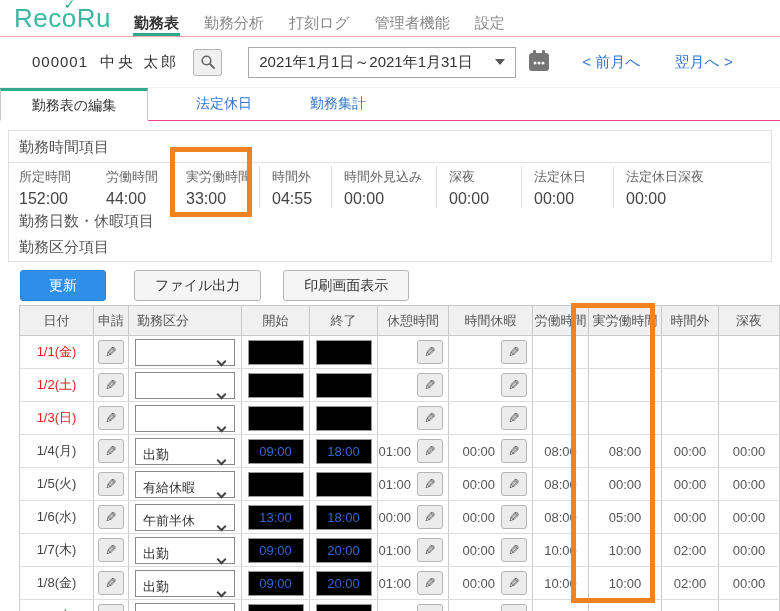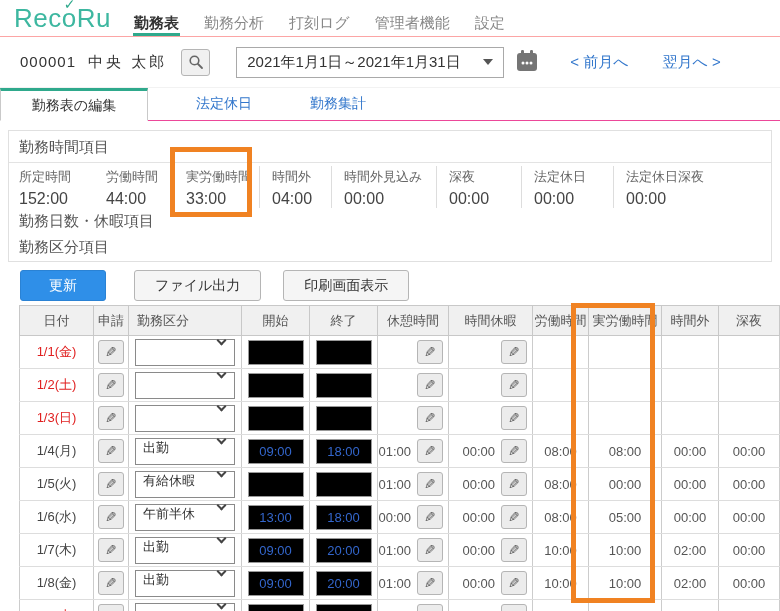--- a/index.html
+++ b/index.html
@@ -10,21 +10,21 @@
   
   .nav{position:absolute;top:0;left:0;width:100%;height:37px;display:flex;align-items:flex-end;padding-left:14px;border-bottom:1px solid #fca5a5;background:#fff}
   .logo{font-size:26px;color:#3db7a0;letter-spacing:.5px;margin-right:22px;align-self:center;white-space:nowrap}
   .logo-o{position:relative;display:inline-block}
   .logo-check{position:absolute;left:2px;top:-7px;font-size:14px;color:#2fa98c;font-weight:bold}
   .nav-items{display:flex;gap:23px;align-items:stretch}
   .nav-item{font-size:15px;color:#888;display:flex;align-items:center;cursor:pointer;padding:0 1px}
   .nav-item.active{color:#333;font-weight:bold;border-bottom:3px solid #2fa98c;padding-top:3px}
 
   
-  .toolbar{position:absolute;top:37px;left:0;width:100%;height:51px;display:flex;align-items:center;padding-left:20px;background:#fff;border-bottom:1px solid #f2f2f2}
+  .toolbar{position:absolute;top:37px;left:0;width:100%;height:51px;display:flex;align-items:center;padding-left:32px;background:#fff;border-bottom:1px solid #f2f2f2}
   .emp{font-size:15px;color:#333;letter-spacing:1px;white-space:nowrap}
   .emp .emp-name{margin-left:12px;letter-spacing:3px}
   .icon-btn{width:29px;height:27px;margin-left:14px;background:#f0f0f0;border:1px solid #b5b5b5;border-radius:3px;display:flex;align-items:center;justify-content:center;cursor:pointer}
   .date-select{margin-left:26px;width:268px;height:31px;border:1px solid #a9a9a9;background:#fff;display:flex;align-items:center;justify-content:space-between;padding:0 10px;font-size:15px;color:#333;cursor:pointer}
   .tri-down{width:0;height:0;border-left:5px solid transparent;border-right:5px solid transparent;border-top:6px solid #555}
   .cal-btn{margin-left:10px;background:transparent;border:none;width:26px;height:27px}
   .month-link{font-size:15px;color:#3377cc;margin-left:30px;cursor:pointer;white-space:nowrap}
   .month-link.next{margin-left:34px}
 
   
@@ -64,21 +64,21 @@
   .table-wrap{position:absolute;top:305px;left:19px;width:772px;height:306px;overflow:hidden}
   table{border-collapse:collapse;table-layout:fixed;width:820px}
   th{height:30px;background:#f0f0f0;border:1px solid #c8c8c8;font-size:13px;color:#555;font-weight:normal;text-align:center}
   th.h-left{text-align:left;padding-left:8px}
   td{height:33px;border-left:1px solid #ccc;border-right:1px solid #ccc;border-top:1px solid #ddd;border-bottom:1px solid #ddd;font-size:13px;color:#555;vertical-align:middle;background:#fff}
   td.c-date{text-align:center;color:#444}
   tr.holiday td.c-date{color:#e02020}
   td.c-center{text-align:center}
   .pencil-btn{display:inline-flex;align-items:center;justify-content:center;width:26px;height:24px;background:#ececec;border:1px solid #b5b5b5;border-radius:3px;cursor:pointer;vertical-align:middle}
   .pencil-icon{font-size:14px;color:#555;transform:scaleX(-1);line-height:1}
-  .wselect{margin:0 6px;height:27px;border:1px solid #8a8a8a;background:#fff;display:flex;align-items:flex-start;justify-content:space-between;padding:0 9px 0 7px;cursor:pointer}
+  .wselect{margin:0 6px;height:27px;border:1px solid #8a8a8a;background:#fff;display:flex;align-items:flex-end;justify-content:space-between;padding:0 9px 0 7px;cursor:pointer}
   .wsel-val{font-size:13px;color:#333;white-space:nowrap;overflow:hidden}
   .chev{width:7px;height:7px;border-right:2px solid #444;border-bottom:2px solid #444;transform:rotate(45deg);margin-top:-3px;flex:0 0 auto}
   .tinput{width:56px;height:25px;margin:0 auto;border:1px solid #999;background:#000000;display:flex;align-items:center;justify-content:center;font-size:13px;color:#3366cc;cursor:text}
   .cellflex{display:flex;align-items:center;justify-content:flex-end;gap:6px;padding-right:5px}
   .tlabel{font-size:13px;color:#555}
 </style>
 </head>
 <body>
 
 <div id="app">
@@ -137,21 +137,21 @@
         <div class="stat" style="width: 80px;">
           <div class="s-label">労働時間</div>
           <div class="s-value">44:00</div>
         </div>
         <div class="stat" style="width: 73px;">
           <div class="s-label">実労働時間</div>
           <div class="s-value">33:00</div>
         </div>
         <div class="stat divided" style="width: 72px;">
           <div class="s-label">時間外</div>
-          <div class="s-value">04:00</div>
+          <div class="s-value">04:55</div>
         </div>
         <div class="stat divided" style="width: 105px;">
           <div class="s-label">時間外見込み</div>
           <div class="s-value">00:00</div>
         </div>
         <div class="stat divided" style="width: 85px;">
           <div class="s-label">深夜</div>
           <div class="s-value">00:00</div>
         </div>
         <div class="stat divided" style="width: 92px;">

